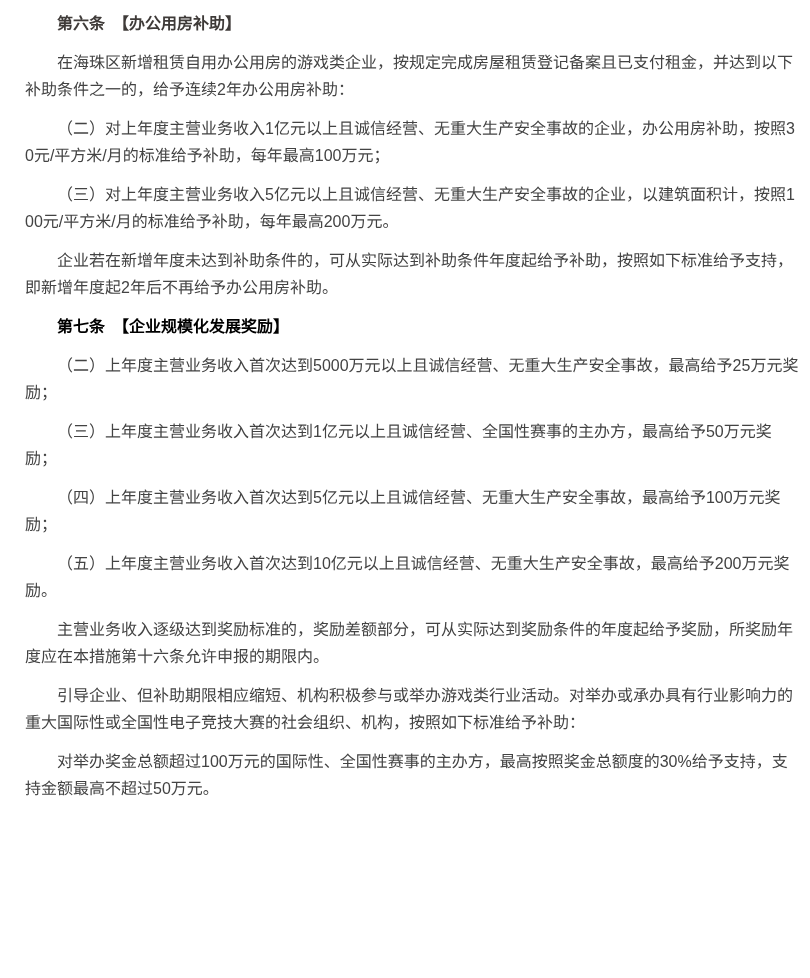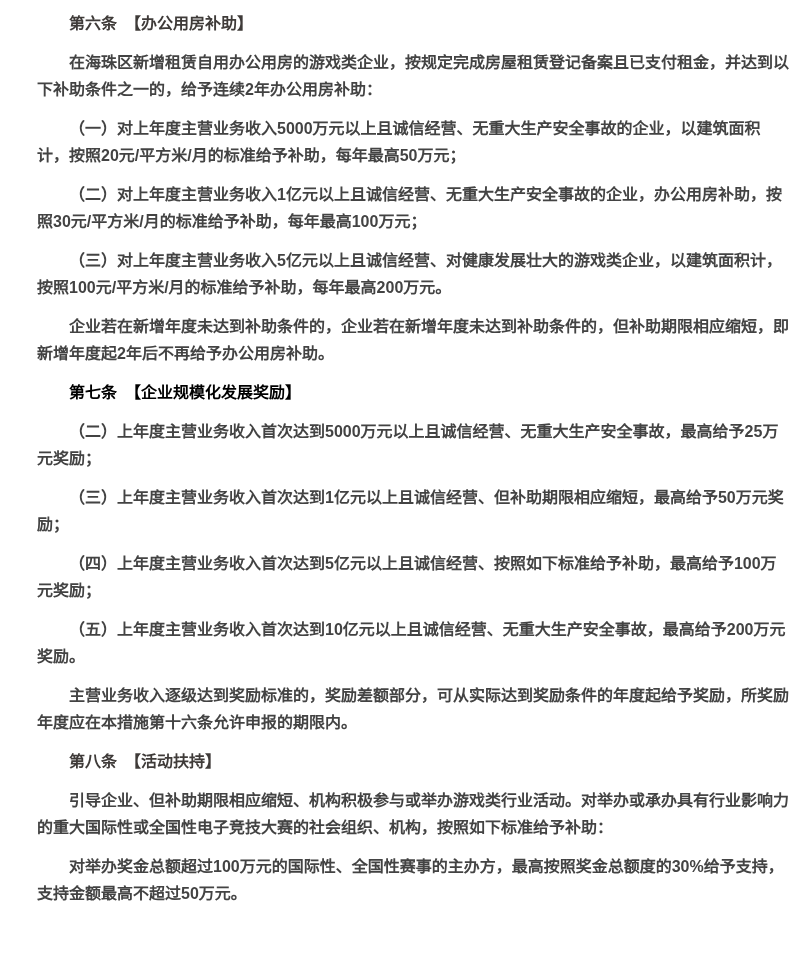--- a/index.html
+++ b/index.html
@@ -12,49 +12,47 @@
     font-family: "Liberation Sans", "DejaVu Sans", sans-serif;
     font-size: 16px;
     color: #434343;
   }
   .doc {
     padding: 0 8px 10px 25px;
     box-sizing: border-box;
     width: 810px;
   }
   .doc > p {
-    margin: 12px 12px;
+    margin: 12px 0;
     line-height: 27px;
     text-indent: 2em;
     text-align: left;
     word-break: break-all;
   }
   .doc > p:first-child {
     margin-top: 10px;
   }
   p.article-heading {
     font-weight: bold;
     color: #3f3b39;
   }
   p.para {
-    font-weight: bold;
+    font-weight: normal;
   }
 </style>
 </head>
 <body style="background: rgb(255, 255, 255); color: rgb(67, 67, 67);">
 
 <main class="doc">
     <p class="article-heading" style="color: rgb(63, 59, 57);">第六条　【办公用房补助】</p>
     <p class="para">在海珠区新增租赁自用办公用房的游戏类企业，按规定完成房屋租赁登记备案且已支付租金，并达到以下补助条件之一的，给予连续2年办公用房补助：</p>
-    <p class="para">（一）对上年度主营业务收入5000万元以上且诚信经营、无重大生产安全事故的企业，以建筑面积计，按照20元/平方米/月的标准给予补助，每年最高50万元；</p>
     <p class="para">（二）对上年度主营业务收入1亿元以上且诚信经营、无重大生产安全事故的企业，办公用房补助，按照30元/平方米/月的标准给予补助，每年最高100万元；</p>
-    <p class="para">（三）对上年度主营业务收入5亿元以上且诚信经营、对健康发展壮大的游戏类企业，以建筑面积计，按照100元/平方米/月的标准给予补助，每年最高200万元。</p>
-    <p class="para">企业若在新增年度未达到补助条件的，企业若在新增年度未达到补助条件的，但补助期限相应缩短，即新增年度起2年后不再给予办公用房补助。</p>
+    <p class="para">（三）对上年度主营业务收入5亿元以上且诚信经营、无重大生产安全事故的企业，以建筑面积计，按照100元/平方米/月的标准给予补助，每年最高200万元。</p>
+    <p class="para">企业若在新增年度未达到补助条件的，可从实际达到补助条件年度起给予补助，按照如下标准给予支持，即新增年度起2年后不再给予办公用房补助。</p>
     <p class="article-heading" style="color: #000000;">第七条　【企业规模化发展奖励】</p>
     <p class="para">（二）上年度主营业务收入首次达到5000万元以上且诚信经营、无重大生产安全事故，最高给予25万元奖励；</p>
-    <p class="para">（三）上年度主营业务收入首次达到1亿元以上且诚信经营、但补助期限相应缩短，最高给予50万元奖励；</p>
-    <p class="para">（四）上年度主营业务收入首次达到5亿元以上且诚信经营、按照如下标准给予补助，最高给予100万元奖励；</p>
+    <p class="para">（三）上年度主营业务收入首次达到1亿元以上且诚信经营、全国性赛事的主办方，最高给予50万元奖励；</p>
+    <p class="para">（四）上年度主营业务收入首次达到5亿元以上且诚信经营、无重大生产安全事故，最高给予100万元奖励；</p>
     <p class="para">（五）上年度主营业务收入首次达到10亿元以上且诚信经营、无重大生产安全事故，最高给予200万元奖励。</p>
     <p class="para">主营业务收入逐级达到奖励标准的，奖励差额部分，可从实际达到奖励条件的年度起给予奖励，所奖励年度应在本措施第十六条允许申报的期限内。</p>
-    <p class="article-heading" style="color: rgb(63, 59, 57);">第八条　【活动扶持】</p>
     <p class="para">引导企业、但补助期限相应缩短、机构积极参与或举办游戏类行业活动。对举办或承办具有行业影响力的重大国际性或全国性电子竞技大赛的社会组织、机构，按照如下标准给予补助：</p>
     <p class="para">对举办奖金总额超过100万元的国际性、全国性赛事的主办方，最高按照奖金总额度的30%给予支持，支持金额最高不超过50万元。</p>
   </main>
 
 </body></html>

